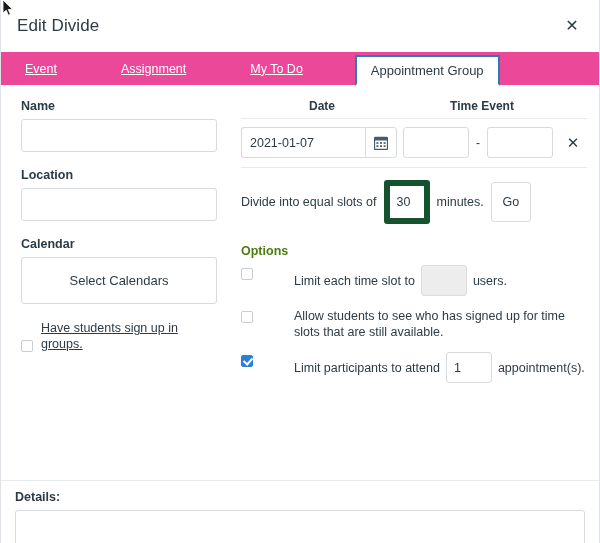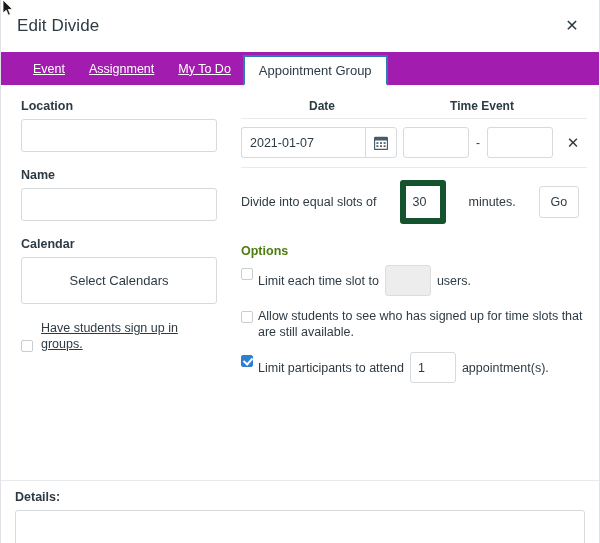--- a/index.html
+++ b/index.html
@@ -43,24 +43,25 @@
     cursor: pointer;
     color: #2d3b45;
     font-size: 16px;
     line-height: 1;
   }
 
   
   .tabbar {
     position: relative;
     height: 33px;
-    background: #a21caf;
+    background: #ec4899;
     display: flex;
     align-items: flex-end;
-    padding-left: 20px;
+    padding-left: 12px;
+    gap: 40px;
   }
   .tab {
     font-size: 12.5px;
     color: #ffffff;
     text-decoration: underline;
     padding: 0 12px;
     height: 33px;
     display: flex;
     align-items: center;
     cursor: pointer;
@@ -253,40 +254,40 @@
     display: flex;
     align-items: center;
     justify-content: center;
     margin-left: 6px;
     padding: 0;
   }
 
   .divide-row {
     display: flex;
     align-items: center;
-    gap: 23px;
+    gap: 7px;
     padding: 12px 0 0 0;
     font-size: 12.5px;
     color: #2d3b45;
   }
   .slot-input {
     width: 46px;
     height: 32px;
     border: 6px solid #14532d;
     border-radius: 3px;
     font-size: 12.5px;
     font-family: "Liberation Sans", sans-serif;
     padding: 16px 7px;
     color: #2d3b45;
     background: #fff;
     outline: none;
   }
   .go-btn {
     min-width: 40px;
-    height: 32px;
+    height: 40px;
     border: 1px solid #d6dadd;
     border-radius: 3px;
     background: #fff;
     font-size: 12.5px;
     font-family: "Liberation Sans", sans-serif;
     color: #2d3b45;
     cursor: pointer;
     padding: 0 10px;
   }
 
@@ -296,20 +297,21 @@
     margin: 20px 0 7px 0;
     color: #4d7c0f;
   }
   .opt-row {
     display: flex;
     align-items: flex-start;
     margin-bottom: 12px;
     font-size: 12.5px;
     color: #2d3b45;
     line-height: 16px;
+    gap: 36px;
   }
   .opt-row .cb { margin-top: 3px; margin-right: 2px; }
   .opt-text { padding-left: 3px; }
   .inline-wrap {
     display: flex;
     align-items: center;
     flex-wrap: wrap;
     gap: 0;
   }
   .num-input {
@@ -390,26 +392,26 @@
     <button class="tab">My To Do</button>
     <button class="tab active">Appointment Group</button>
   </div>
 
   <div class="body">
     <div class="columns">
 
       <div class="col-left">
 
         <div class="field-block">
+          <label class="field-label">Name</label>
+          <input class="text-input" type="text" value="" style="">
+        </div>
+
+        <div class="field-block">
           <label class="field-label">Location</label>
-          <input class="text-input" type="text" value="" style="">
-        </div>
-
-        <div class="field-block">
-          <label class="field-label">Name</label>
           <input class="text-input" type="text" value="" style="">
         </div>
 
         <div class="field-block">
           <label class="field-label">Calendar</label>
           <div class="select-calendars">Select Calendars</div>
         </div>
 
         <div class="check-row">
           <input class="cb" type="checkbox" style="">

